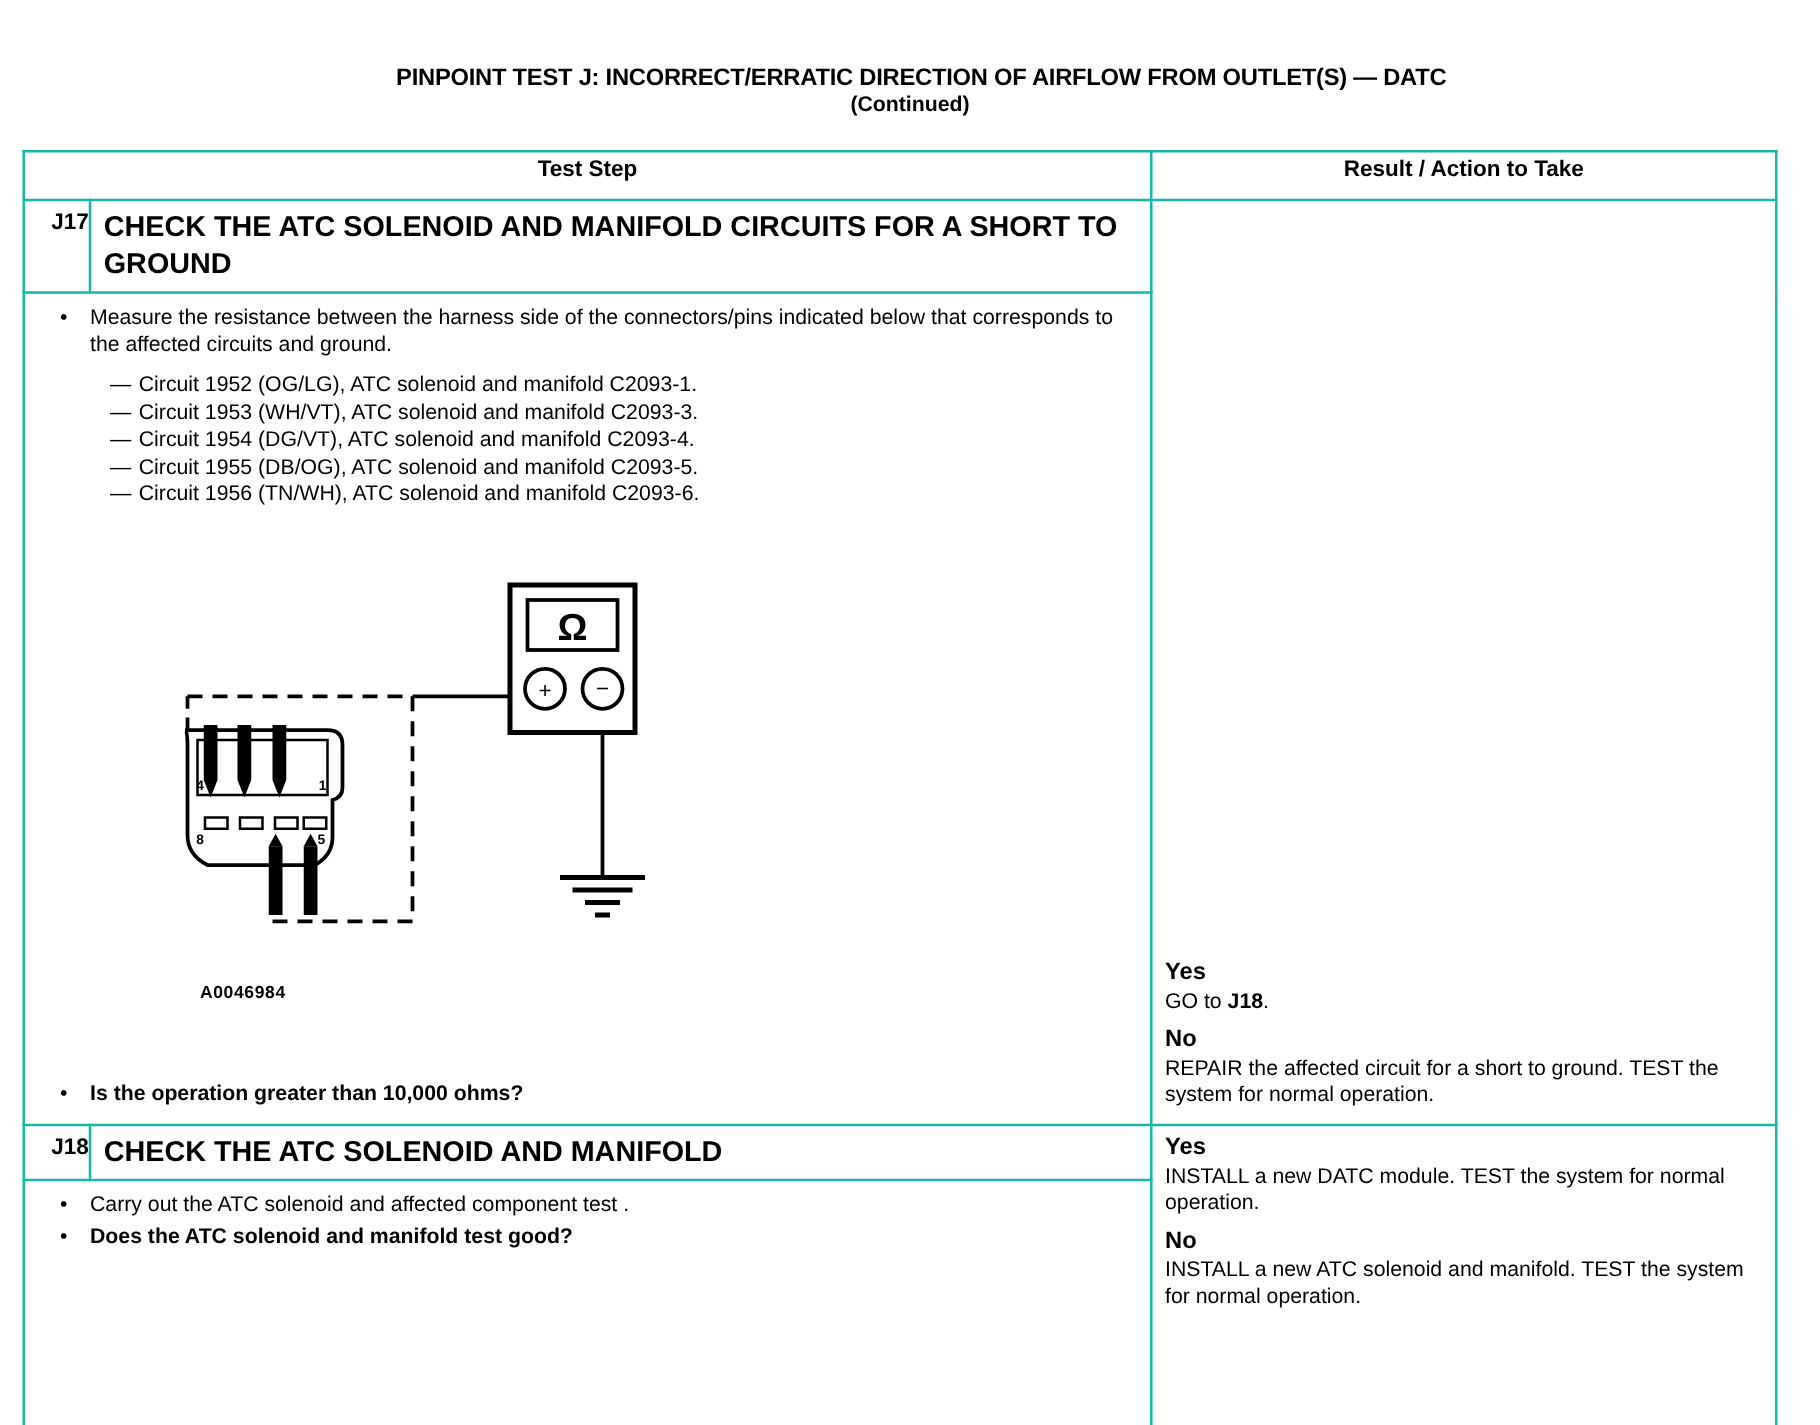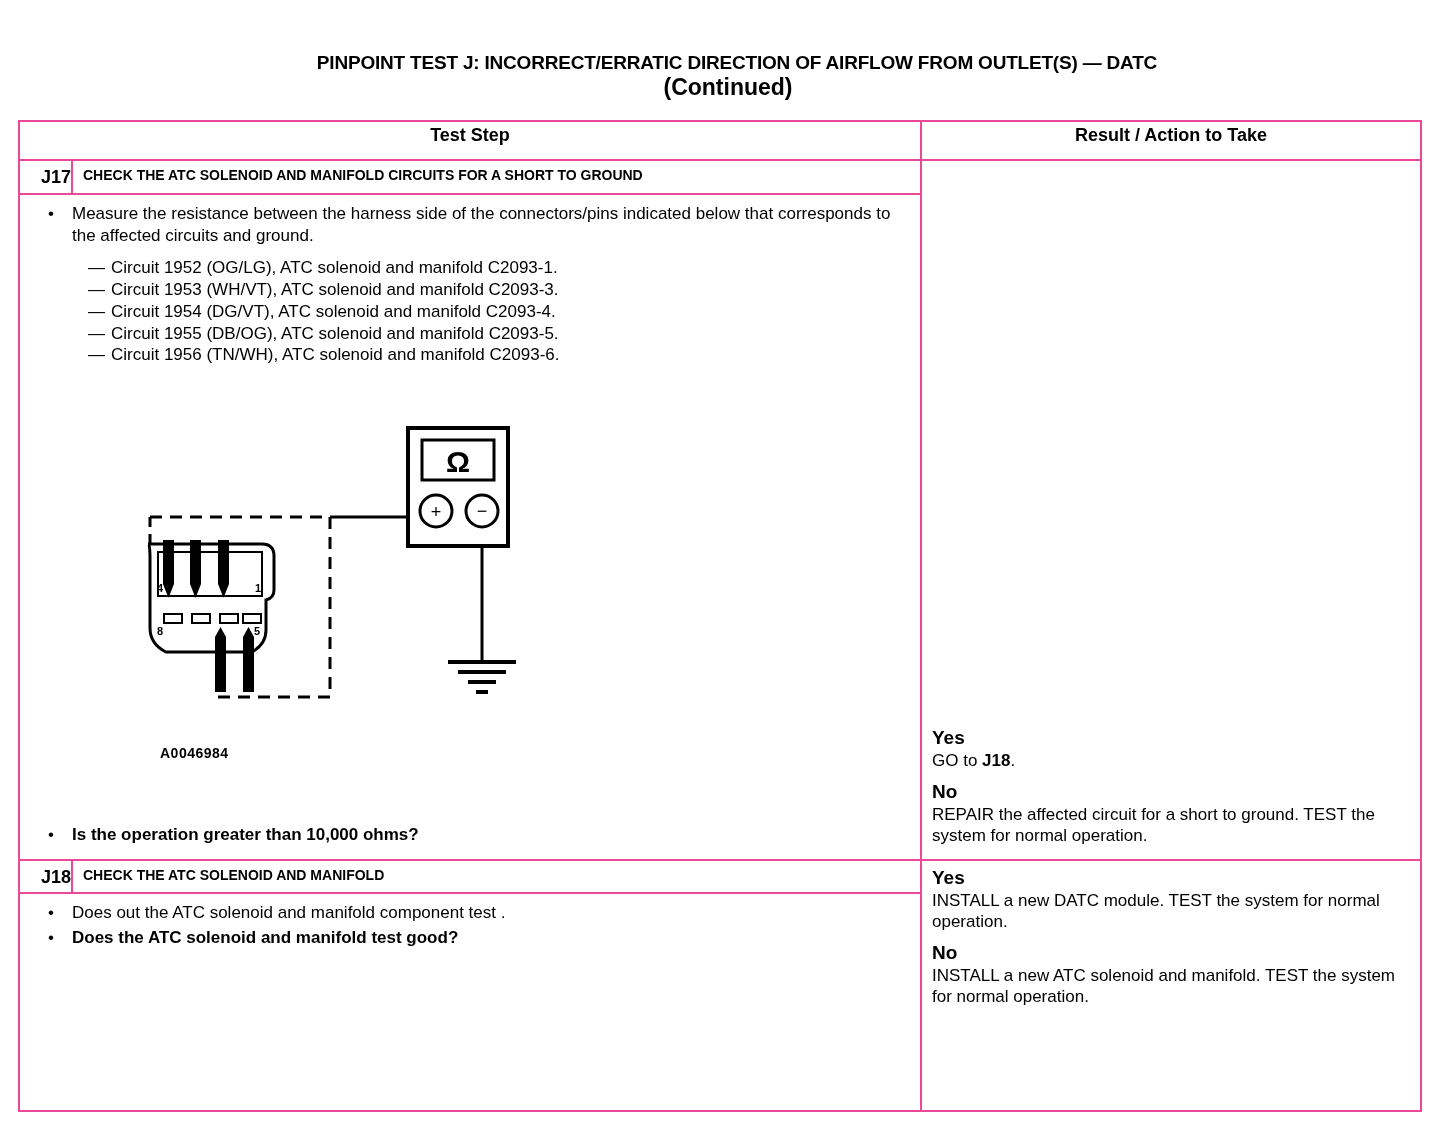--- a/index.html
+++ b/index.html
@@ -37,33 +37,33 @@
     font-size: 19px;
     font-weight: bold;
     letter-spacing: -0.2px;
   }
   .pinpoint-sub {
     position: absolute;
     left: 0;
     top: 74px;
     width: 1456px;
     text-align: center;
-    font-size: 23px;
+    font-size: 17px;
     font-weight: bold;
   }
   table.maintable {
     position: absolute;
     left: 18px;
     top: 120px;
     width: 1404px;
     border-collapse: collapse;
     table-layout: fixed;
   }
   table.maintable td, table.maintable th {
-    border: 2px solid #ec4899;
+    border: 2px solid #14b8a6;
     vertical-align: top;
     padding: 0;
   }
   .hdr {
     text-align: center;
     font-size: 18px;
     font-weight: bold;
     height: 30px;
     padding: 3px 0 4px 0 !important;
   }
@@ -71,21 +71,21 @@
   .col-step { width: 849px; }
   .col-result { width: 500px; }
 
   .stepnum {
     text-align: right;
     font-size: 18px;
     font-weight: bold;
     padding-top: 6px !important;
   }
   .steptitle {
-    font-size: 14px;
+    font-size: 23px;
     font-weight: bold;
     padding: 6px 8px 8px 10px !important;
     line-height: 1.25;
   }
   .stepbody {
     padding: 8px 8px 8px 10px !important;
     font-size: 17px;
     line-height: 1.3;
   }
   .bullet-row {
@@ -277,21 +277,21 @@
           <div class="yesno">No</div>
           <div class="result-text">INSTALL a new ATC solenoid and manifold. TEST the system for normal operation.</div>
         </div>
       </td>
     </tr>
 
     <tr>
       <td class="stepbody" colspan="2" style="height:200px;">
         <div class="bullet-row">
           <div class="bullet-mark">•</div>
-          <div class="bullet-text">Does out the ATC solenoid and manifold component test .</div>
+          <div class="bullet-text">Carry out the ATC solenoid and affected component test .</div>
         </div>
         <div class="bullet-row">
           <div class="bullet-mark">•</div>
           <div class="bullet-text bold">Does the ATC solenoid and manifold test good?</div>
         </div>
       </td>
     </tr>
 
   </tbody>
     </table>

